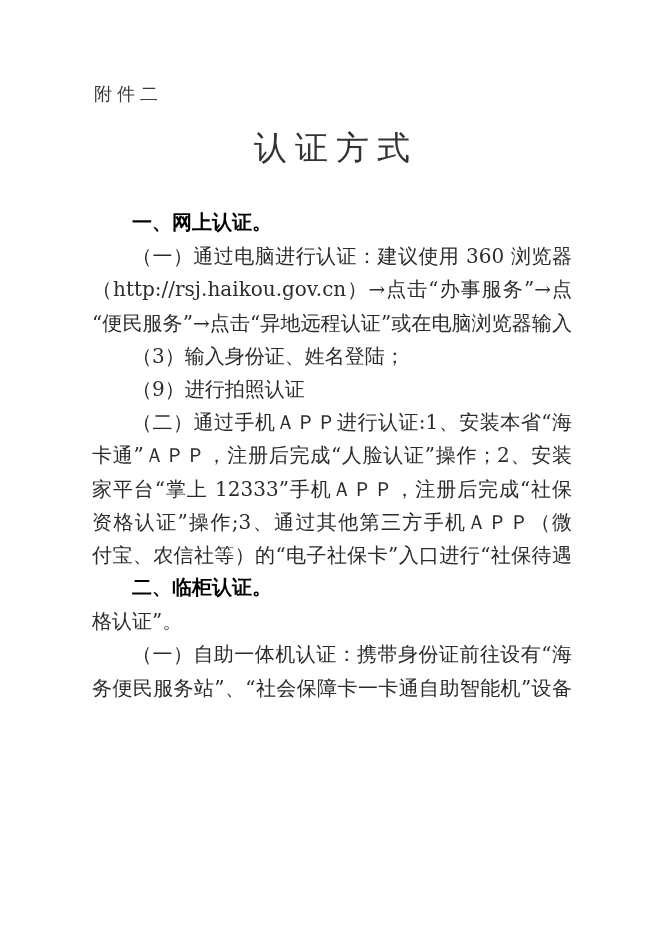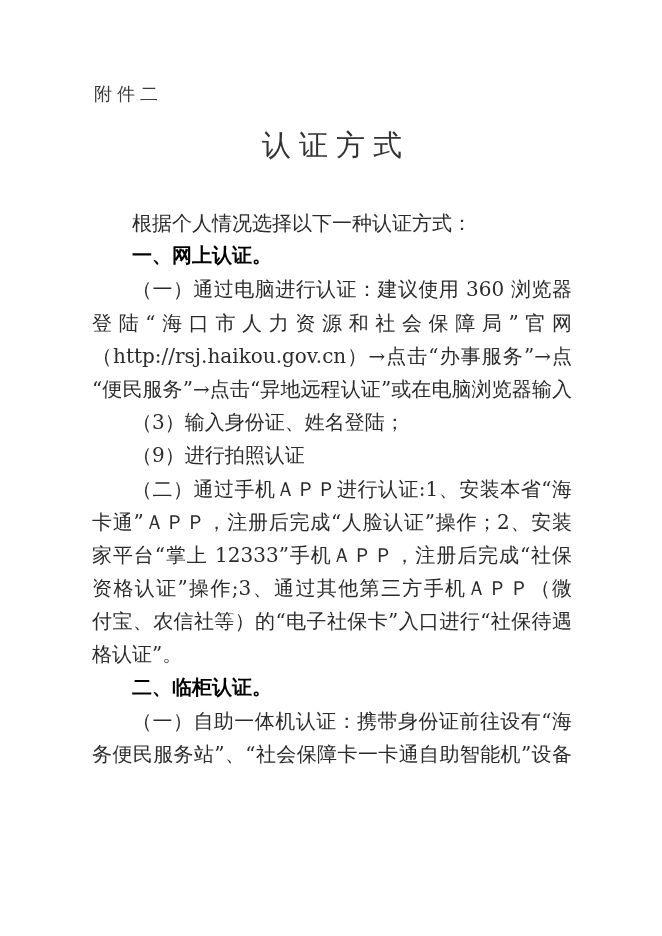--- a/index.html
+++ b/index.html
@@ -23,21 +23,21 @@
     font-size: 18px;
     letter-spacing: 5px;
     color: #3a3a3a;
   }
   .doc-title {
     position: absolute;
     left: 92px;
     top: 126px;
     width: 480px;
     text-align: center;
-    font-size: 29px;
+    font-size: 33px;
     font-weight: normal;
     letter-spacing: 8px;
     padding-left: 8px;
     box-sizing: border-box;
     color: #333333;
   }
   .doc-body {
     position: absolute;
     left: 92px;
     top: 207px;
@@ -67,31 +67,29 @@
 </style>
 </head>
 <body>
 
 <div class="page">
   <div class="attachment-label">附件二</div>
 
   <div class="doc-title">认证方式</div>
 
   <div class="doc-body">
-      <div class="line indent">根据个人情况选择以下一种认证方式：</div>
       <div class="line bold indent">一、网上认证。</div>
       <div class="line indent justify">（一）通过电脑进行认证：建议使用 360 浏览器极速版</div>
-      <div class="line justify">登陆“海口市人力资源和社会保障局”官网</div>
       <div class="line justify">（http://rsj.haikou.gov.cn）→点击“办事服务”→点击</div>
       <div class="line justify">“便民服务”→点击“异地远程认证”或在电脑浏览器输入</div>
       <div class="line indent">（3）输入身份证、姓名登陆；</div>
       <div class="line indent">（9）进行拍照认证</div>
       <div class="line indent justify">（二）通过手机ＡＰＰ进行认证:1、安装本省“海南一</div>
       <div class="line justify">卡通”ＡＰＰ，注册后完成“人脸认证”操作；2、安装国</div>
       <div class="line justify">家平台“掌上 12333”手机ＡＰＰ，注册后完成“社保待遇</div>
       <div class="line justify">资格认证”操作;3、通过其他第三方手机ＡＰＰ（微信、支</div>
       <div class="line justify">付宝、农信社等）的“电子社保卡”入口进行“社保待遇资</div>
+      <div class="line bold indent">二、临柜认证。</div>
       <div class="line">格认证”。</div>
-      <div class="line bold indent">二、临柜认证。</div>
       <div class="line indent justify">（一）自助一体机认证：携带身份证前往设有“海南政</div>
       <div class="line justify">务便民服务站”、“社会保障卡一卡通自助智能机”设备的场</div>
     </div>
 </div>
 
 </body></html>

